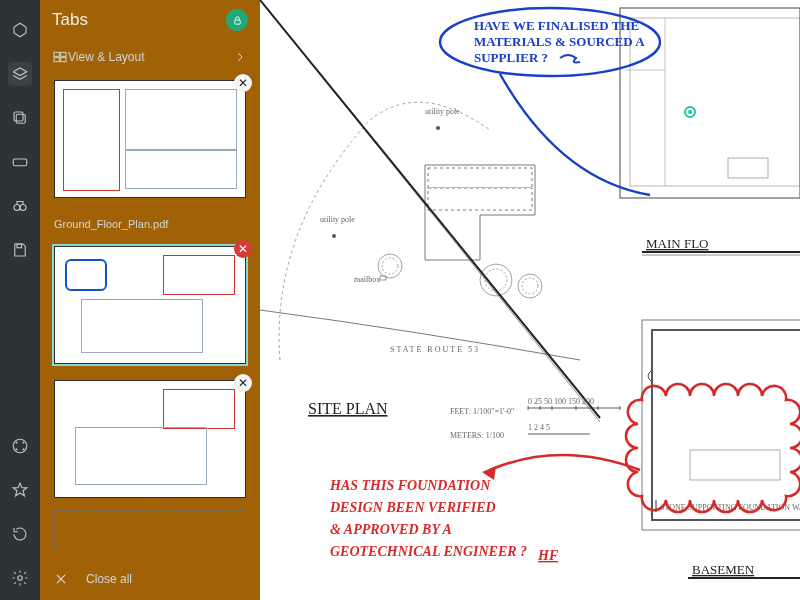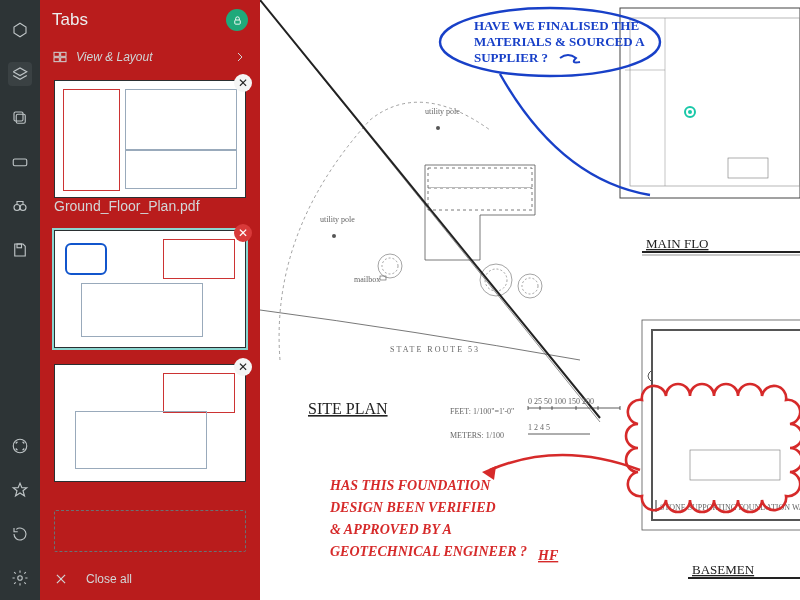--- a/index.html
+++ b/index.html
@@ -3,34 +3,34 @@
 <meta charset="utf-8">
 <style>
   html,body{margin:0;padding:0;width:800px;height:600px;overflow:hidden;font-family:"Segoe UI",Arial,sans-serif;background:#fff;}
   
   .rail{position:absolute;left:0;top:0;width:40px;height:600px;background:#2d3436;display:flex;flex-direction:column;align-items:center;padding-top:8px;box-sizing:border-box;}
   .rail .icon{width:24px;height:24px;margin:10px 0;display:flex;align-items:center;justify-content:center;color:#bfc5c7;cursor:pointer;}
   .rail .icon.active{background:#3a4143;border-radius:4px;}
   .rail .spacer{flex:1;}
   .rail svg{width:18px;height:18px;stroke:#bfc5c7;fill:none;stroke-width:1.5;}
   
-  .panel{position:absolute;left:40px;top:0;width:220px;height:600px;background:#b91c1c;color:#d8dcdd;display:flex;flex-direction:column;}
+  .panel{position:absolute;left:40px;top:0;width:220px;height:600px;background:#a16207;color:#d8dcdd;display:flex;flex-direction:column;}
   .panel-header{display:flex;align-items:center;justify-content:space-between;height:40px;padding:0 12px;color:#eceeee;font-size:17px;font-weight:300;}
   .lock-badge{width:22px;height:22px;border-radius:50%;background:#1fa97a;display:flex;align-items:center;justify-content:center;}
   .lock-badge svg{width:11px;height:11px;stroke:#fff;fill:none;stroke-width:2;}
-  .subheader{display:flex;align-items:center;height:34px;padding:0 12px;font-size:12px;color:#cfd4d5;cursor:pointer;gap:8px;font-style:italic;}
+  .subheader{display:flex;align-items:center;height:34px;padding:0 12px;font-size:12px;color:#cfd4d5;cursor:pointer;}
   .subheader svg{width:16px;height:16px;stroke:#cfd4d5;fill:none;stroke-width:1.5;}
   .subheader .chev{margin-left:auto;}
   .thumbs{flex:1;overflow:auto;padding:6px 14px;}
   .tab{position:relative;margin-bottom:16px;}
   .tab .frame{width:192px;height:118px;background:#fff;border:1px solid #2a2f31;box-sizing:border-box;position:relative;}
   .tab.selected .frame{outline:2px solid #8bd6d0;}
   .tab .close{position:absolute;right:-6px;top:-6px;width:18px;height:18px;border-radius:50%;background:#f4f5f5;display:flex;align-items:center;justify-content:center;font-size:12px;color:#222;cursor:pointer;z-index:2;}
   .tab.selected .close{background:#d83a3a;color:#fff;}
-  .tab .fname{font-size:14px;color:#d2d6d7;margin-top:0;white-space:nowrap;overflow:hidden;text-overflow:ellipsis;}
+  .tab .fname{font-size:11px;color:#d2d6d7;margin-top:20px;white-space:nowrap;overflow:hidden;text-overflow:ellipsis;}
   .drop{margin:4px 14px 10px;height:40px;border:1px dashed #6a7173;border-radius:2px;}
   .closeall{display:flex;align-items:center;gap:18px;padding:10px 14px 14px;font-size:12px;color:#d2d6d7;cursor:pointer;}
   .closeall svg{width:14px;height:14px;stroke:#d2d6d7;stroke-width:2;}
   
   .frame .skel{position:absolute;}
   
   .canvas{position:absolute;left:260px;top:0;right:0;bottom:0;background:#fff;}
   .canvas text{font-family:"Times New Roman",serif;}
   .hand-blue{fill:#1840c8;font-family:"Comic Sans MS",cursive;font-size:13px;font-weight:bold;}
   .hand-red{fill:#d62a2a;font-family:"Comic Sans MS",cursive;font-size:14px;font-weight:bold;font-style:italic;}

